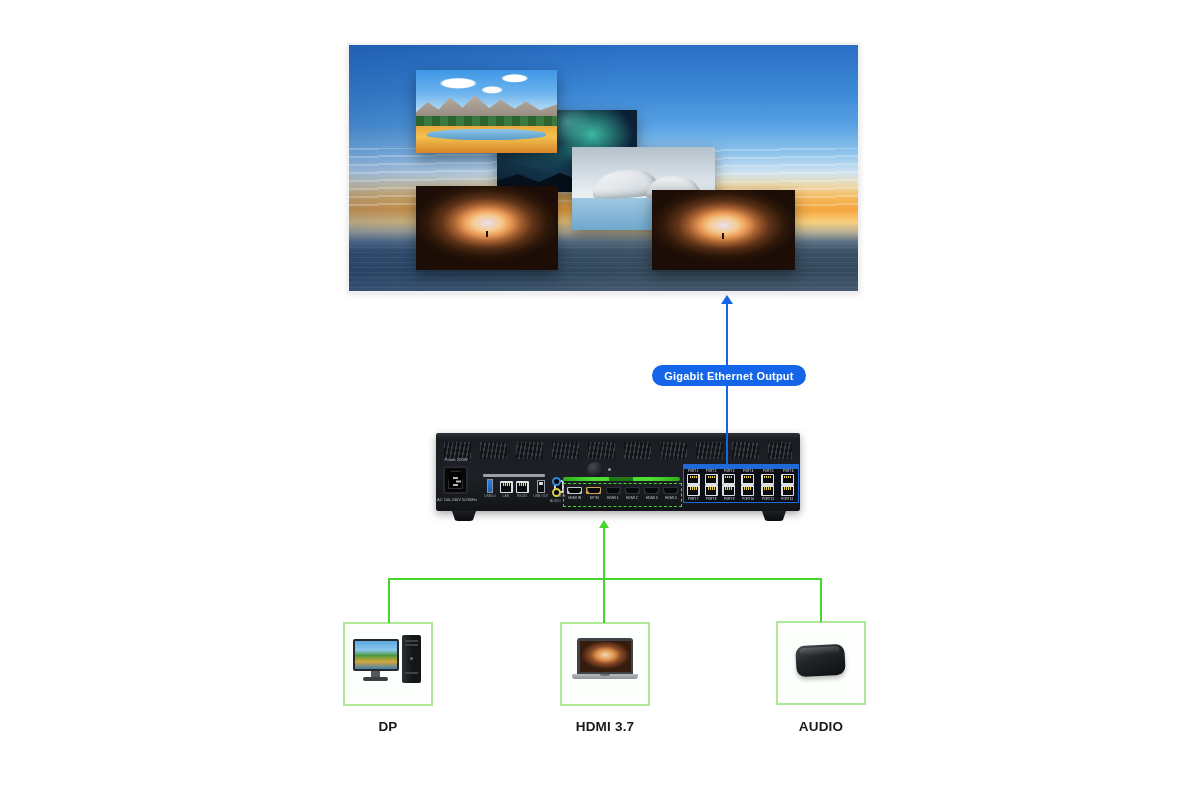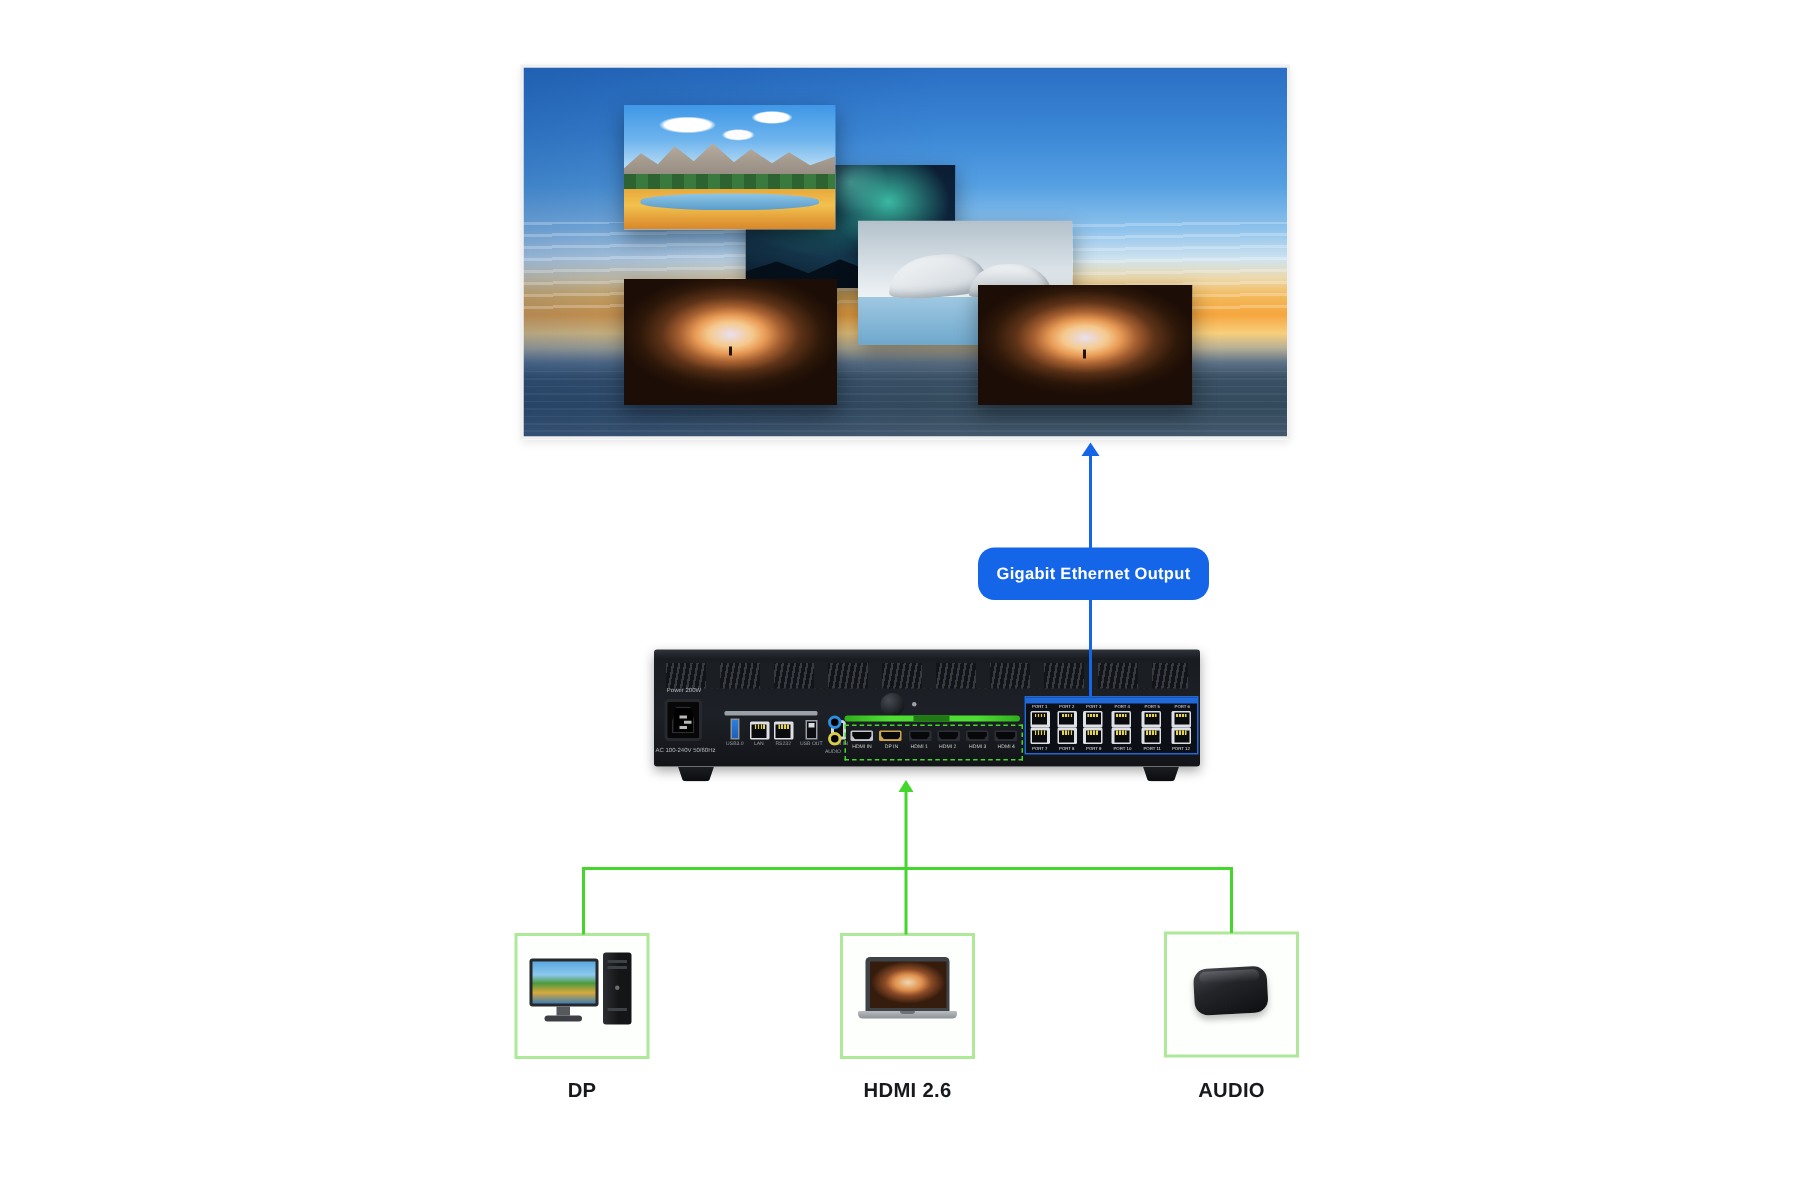--- a/index.html
+++ b/index.html
@@ -69,21 +69,21 @@
       radial-gradient(ellipse 52% 48% at 50% 44%,
         #e9e0ef 0%, #f5c98c 20%, #e89a55 32%, #a55f30 46%,
         #5e3318 62%, #2e1809 82%, #1c0d06 100%); }
   .cv-fg   { background:linear-gradient(180deg, transparent 68%, rgba(28,13,6,.55) 100%); }
   .cv-person { left:49%; top:54%; width:2px; height:6px; background:#241209; }
 
   
   .blue-line { width:2px; background:#1565e8; z-index:6; }
   .blue-arrow { width:0; height:0; border-left:6px solid transparent; border-right:6px solid transparent;
     border-bottom:9px solid #1565e8; z-index:6; }
-  .pill { left:652px; top:365px; width:154px; height:35px; border-radius:11px; background:#1565e8;
+  .pill { left:652px; top:365px; width:154px; height:21px; border-radius:11px; background:#1565e8;
     color:#ffffff; font-size:11px; font-weight:700; letter-spacing:.2px;
     display:flex; align-items:center; justify-content:center; z-index:7; }
 
   
   .gl { background:#44d62c; z-index:5; }
   .green-arrow { width:0; height:0; border-left:5px solid transparent; border-right:5px solid transparent;
     border-bottom:8px solid #44d62c; z-index:5; }
 
   
   .device { left:436px; top:433px; width:364px; height:78px; z-index:4;
@@ -346,20 +346,20 @@
     <div class="abs pc-tower"></div>
   </div>
   <div class="abs src-label" style="left:343px;top:719px;">DP</div>
 
   <div class="abs src-box" style="left:560px;top:622px;">
     <div class="abs lap-scr">
         <div class="lap-img"></div>
       </div>
     <div class="abs lap-base"></div>
   </div>
-  <div class="abs src-label" style="left:560px;top:719px;">HDMI 2.6</div>
+  <div class="abs src-label" style="left:560px;top:719px;">HDMI 3.7</div>
 
   <div class="abs src-box" style="left:776px;top:621px;">
     <div class="abs tvbox"></div>
   </div>
   <div class="abs src-label" style="left:776px;top:719px;">AUDIO</div>
 
 </div>
 
 </body></html>

